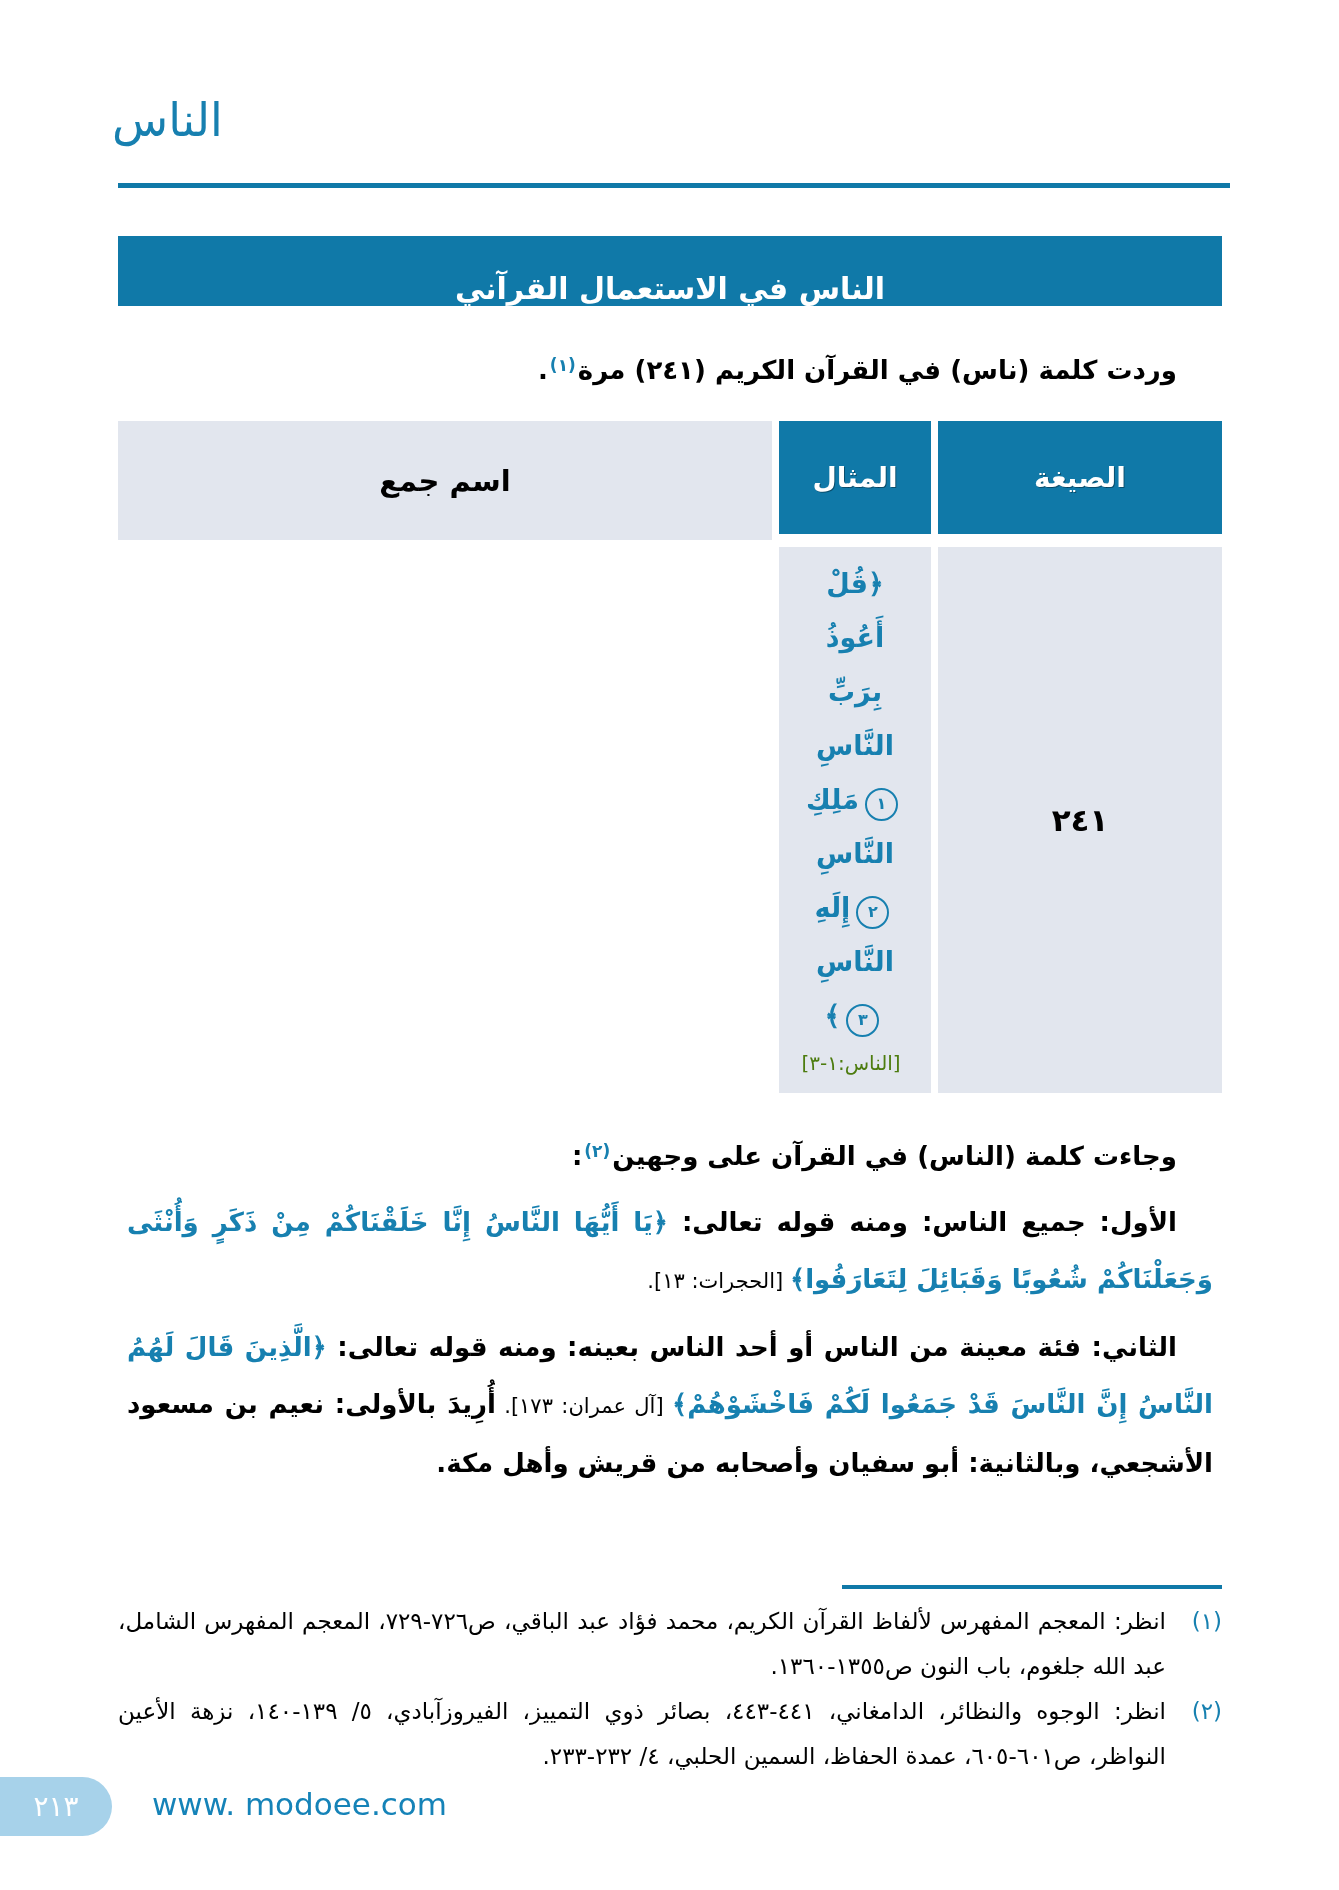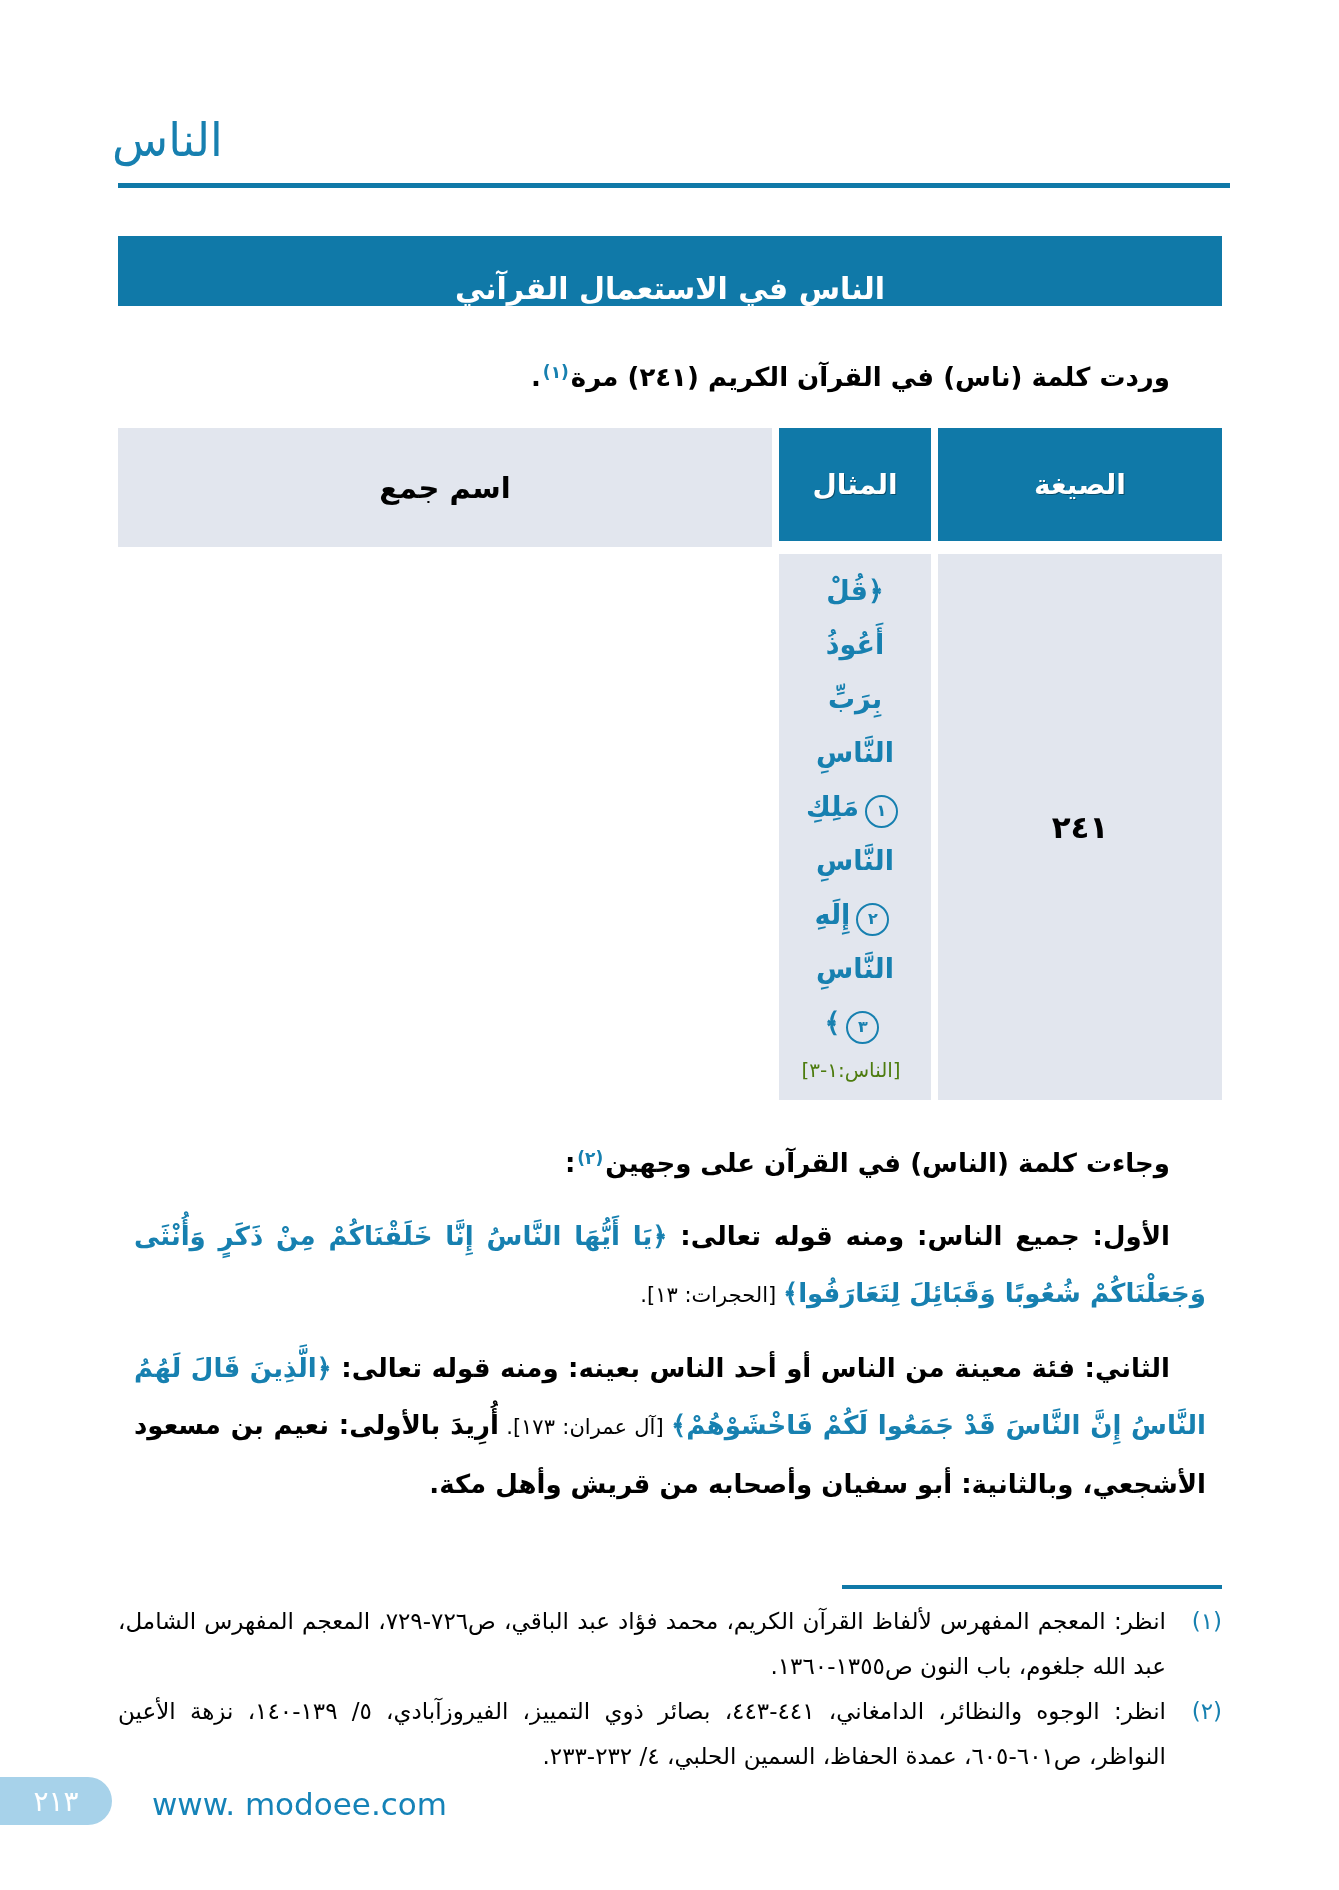--- a/index.html
+++ b/index.html
@@ -13,21 +13,21 @@
   .page{
     position:relative;
     width:1339px;height:1890px;
     background:#ffffff;
     font-family:"DejaVu Sans",sans-serif;
     direction:rtl;
     overflow:hidden;
   }
   
   .running-head{
-    position:absolute;left:112px;top:104px;
+    position:absolute;left:112px;top:84px;
     font-size:46px;color:var(--accent-blue);
     line-height:1.6;
   }
   .head-rule{
     position:absolute;left:118px;top:183px;width:1112px;height:5px;
     background:var(--banner-blue);
   }
   
   .banner{
     position:absolute;left:118px;top:236px;width:1104px;height:70px;
@@ -35,21 +35,21 @@
     display:flex;align-items:flex-end;justify-content:center;
   }
   .banner-title{color:#fff;font-size:30px;font-weight:bold;letter-spacing:1px;}
   
   .content{
     position:absolute;top:328px;left:118px;width:1104px;
     color:#000;
   }
   .para{
     font-size:26px;font-weight:bold;line-height:57px;
-    text-align:justify;text-indent:36px;margin:16px;
+    text-align:justify;text-indent:36px;margin:9px;
   }
   .fn-mark{
     color:var(--accent-blue);font-size:17px;font-weight:bold;
     vertical-align:8px;margin:0 2px;
   }
   .quran{color:var(--accent-blue);}
   .verse-ref{font-weight:normal;font-size:21px;}
   
   .ftable{
     display:grid;
@@ -96,21 +96,21 @@
   }
   .footnotes{
     position:absolute;top:1599px;left:118px;width:1104px;
     font-size:23px;line-height:45px;color:#000;
   }
   .footnote{display:flex;}
   .fn-num{flex:none;width:56px;color:var(--accent-blue);font-weight:normal;}
   .fn-text{flex:1;text-align:justify;}
   
   .page-tab{
-    position:absolute;left:0;top:1777px;width:112px;height:48px;
+    position:absolute;left:0;top:1777px;width:112px;height:59px;
     background:var(--tab-bg);
     border-radius:0 30px 30px 0;
     display:flex;align-items:center;justify-content:center;
     color:#fff;font-size:28px;
   }
   .site-link{
     position:absolute;left:152px;top:1786px;
     direction:ltr;
     color:var(--link-blue);font-size:31px;
     text-decoration:none;

